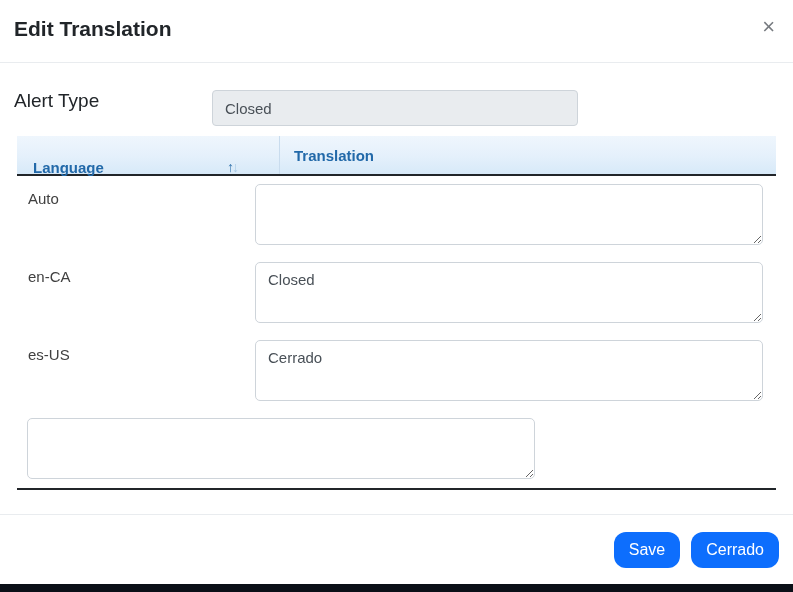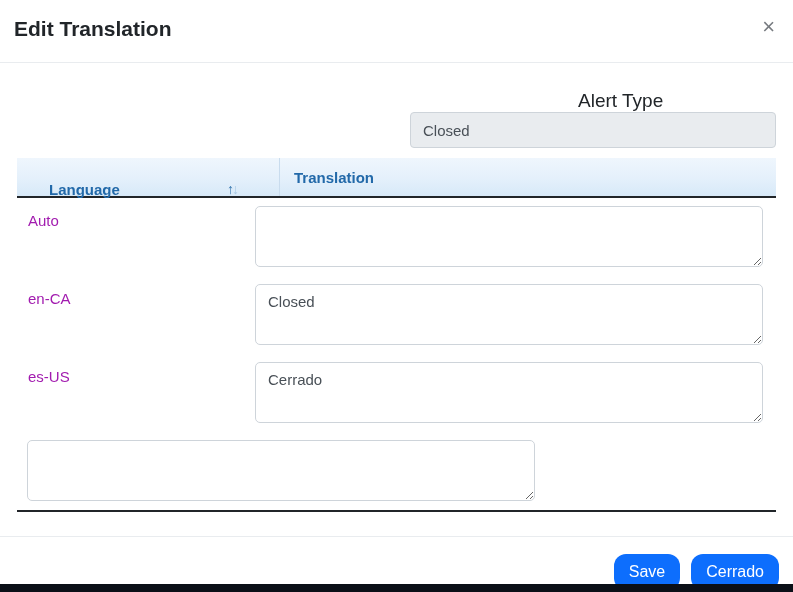--- a/index.html
+++ b/index.html
@@ -38,23 +38,22 @@
     line-height: 22px;
     color: #777b80;
     cursor: pointer;
     padding: 4px 6px;
   }
   .modal-body {
     padding: 27px 17px 0 14px;
   }
   .alert-row {
     display: flex;
-    align-items: flex-end;
+    align-items: flex-start;
     margin-bottom: 10px;
-    flex-direction: column;
   }
   .alert-label {
     width: 198px;
     font-size: 19px;
     font-weight: 500;
     color: #212529;
   }
   .alert-input {
     width: 366px;
     height: 36px;
@@ -81,21 +80,21 @@
   .th {
     font-weight: 700;
     font-size: 15px;
     color: #2269a9;
     display: flex;
     align-items: center;
   }
   .th-language {
     width: 228px;
     position: relative;
-    padding-left: 32px;
+    padding-left: 16px;
     box-sizing: border-box;
     cursor: pointer;
     margin-top: 24px;
   }
   .sort-icon {
     position: absolute;
     right: 8px;
     top: 50%;
     transform: translateY(-50%);
     font-size: 14px;
@@ -112,21 +111,21 @@
   }
   .trow {
     display: flex;
     height: 78px;
   }
   .td-language {
     width: 228px;
     box-sizing: border-box;
     padding: 14px 0 0 11px;
     font-size: 15px;
-    color: #a21caf;
+    color: #404040;
   }
   .td-translation {
     flex: 1;
     padding: 8px 0 0 10px;
   }
   .trans-textarea {
     width: 508px;
     height: 61px;
     border: 1px solid #ced4da;
     border-radius: 5px;

